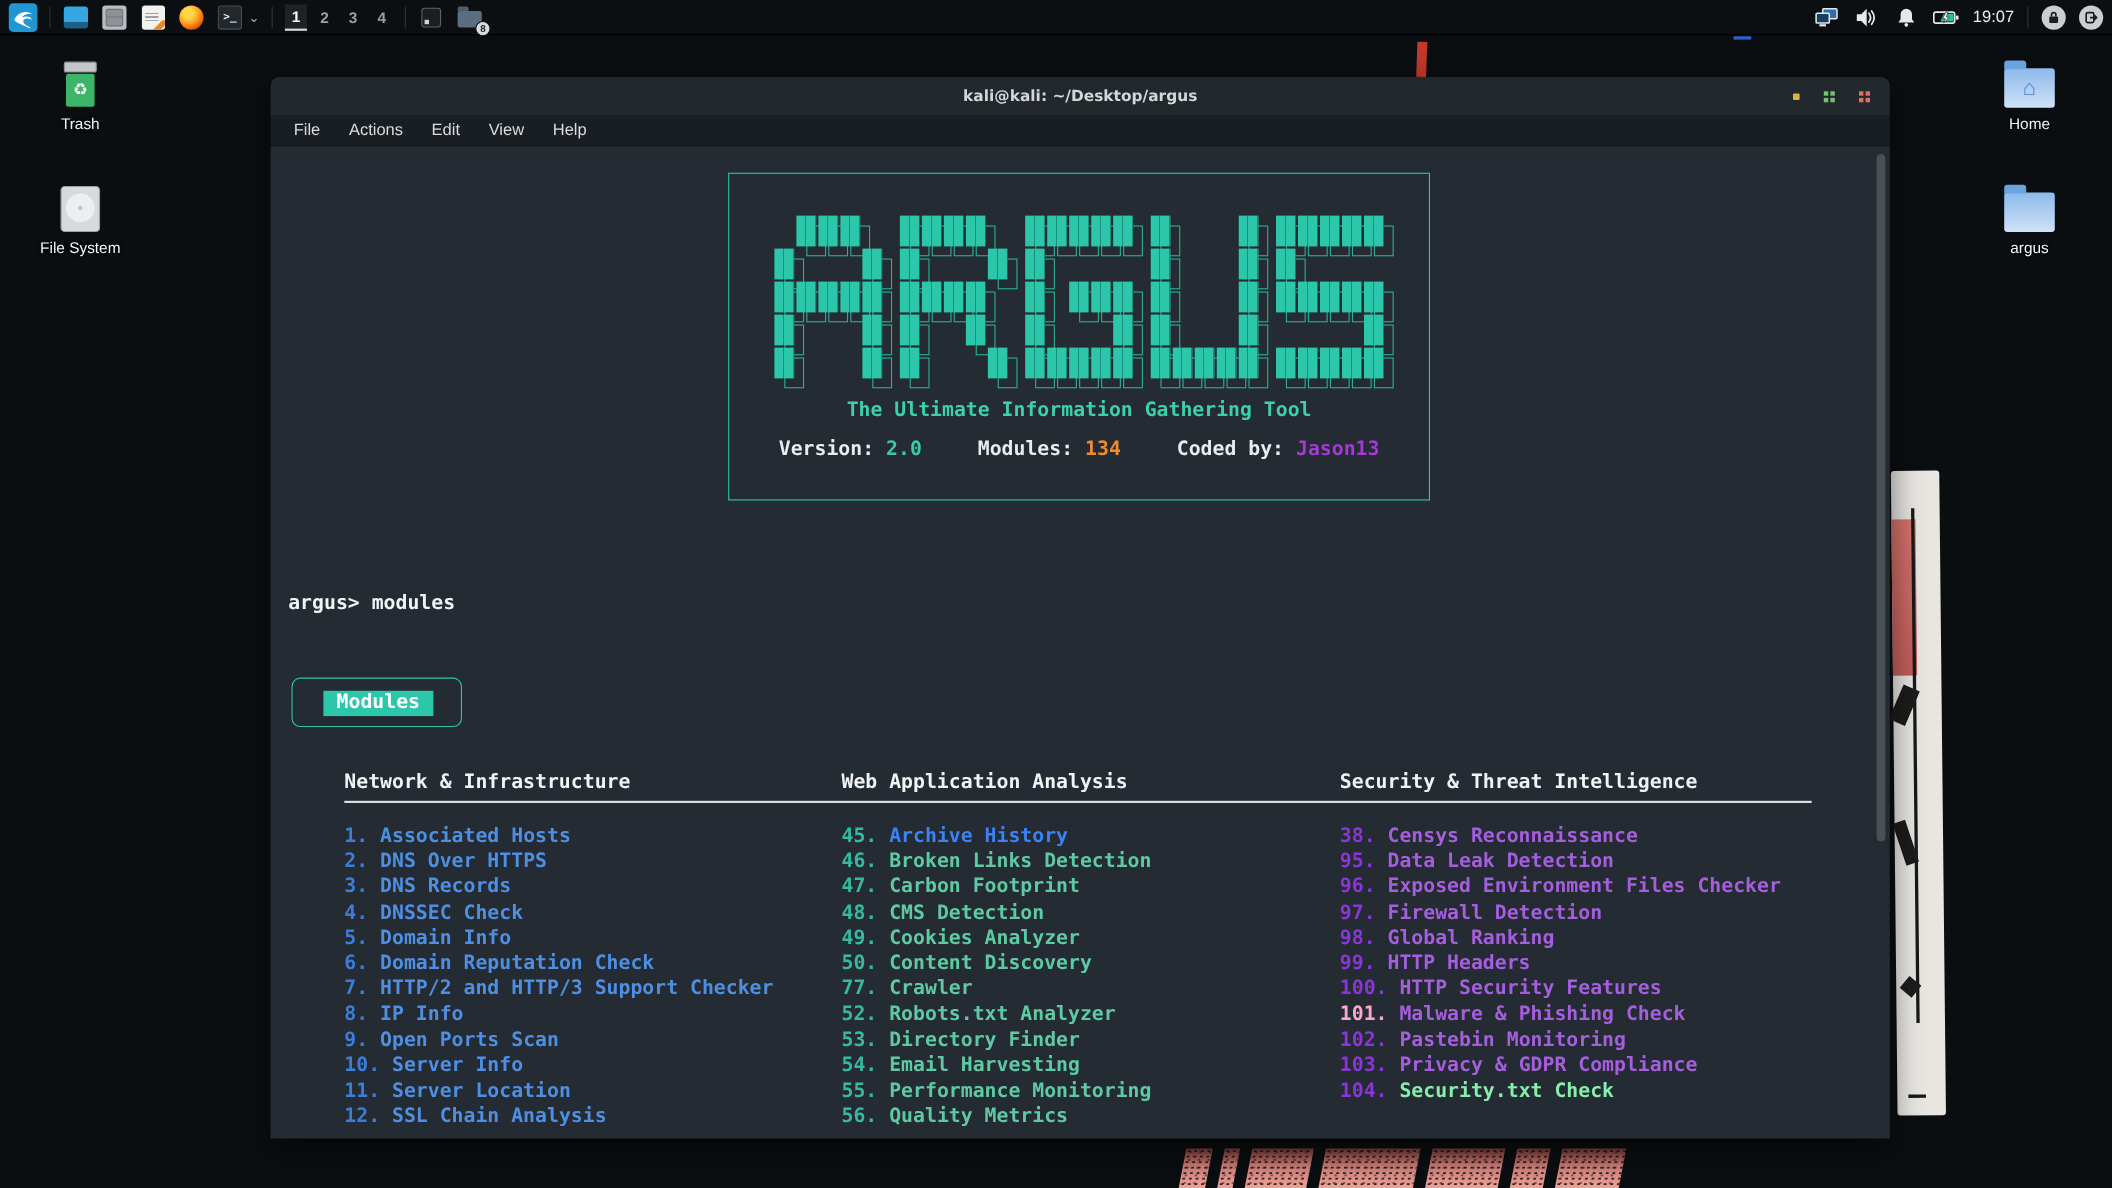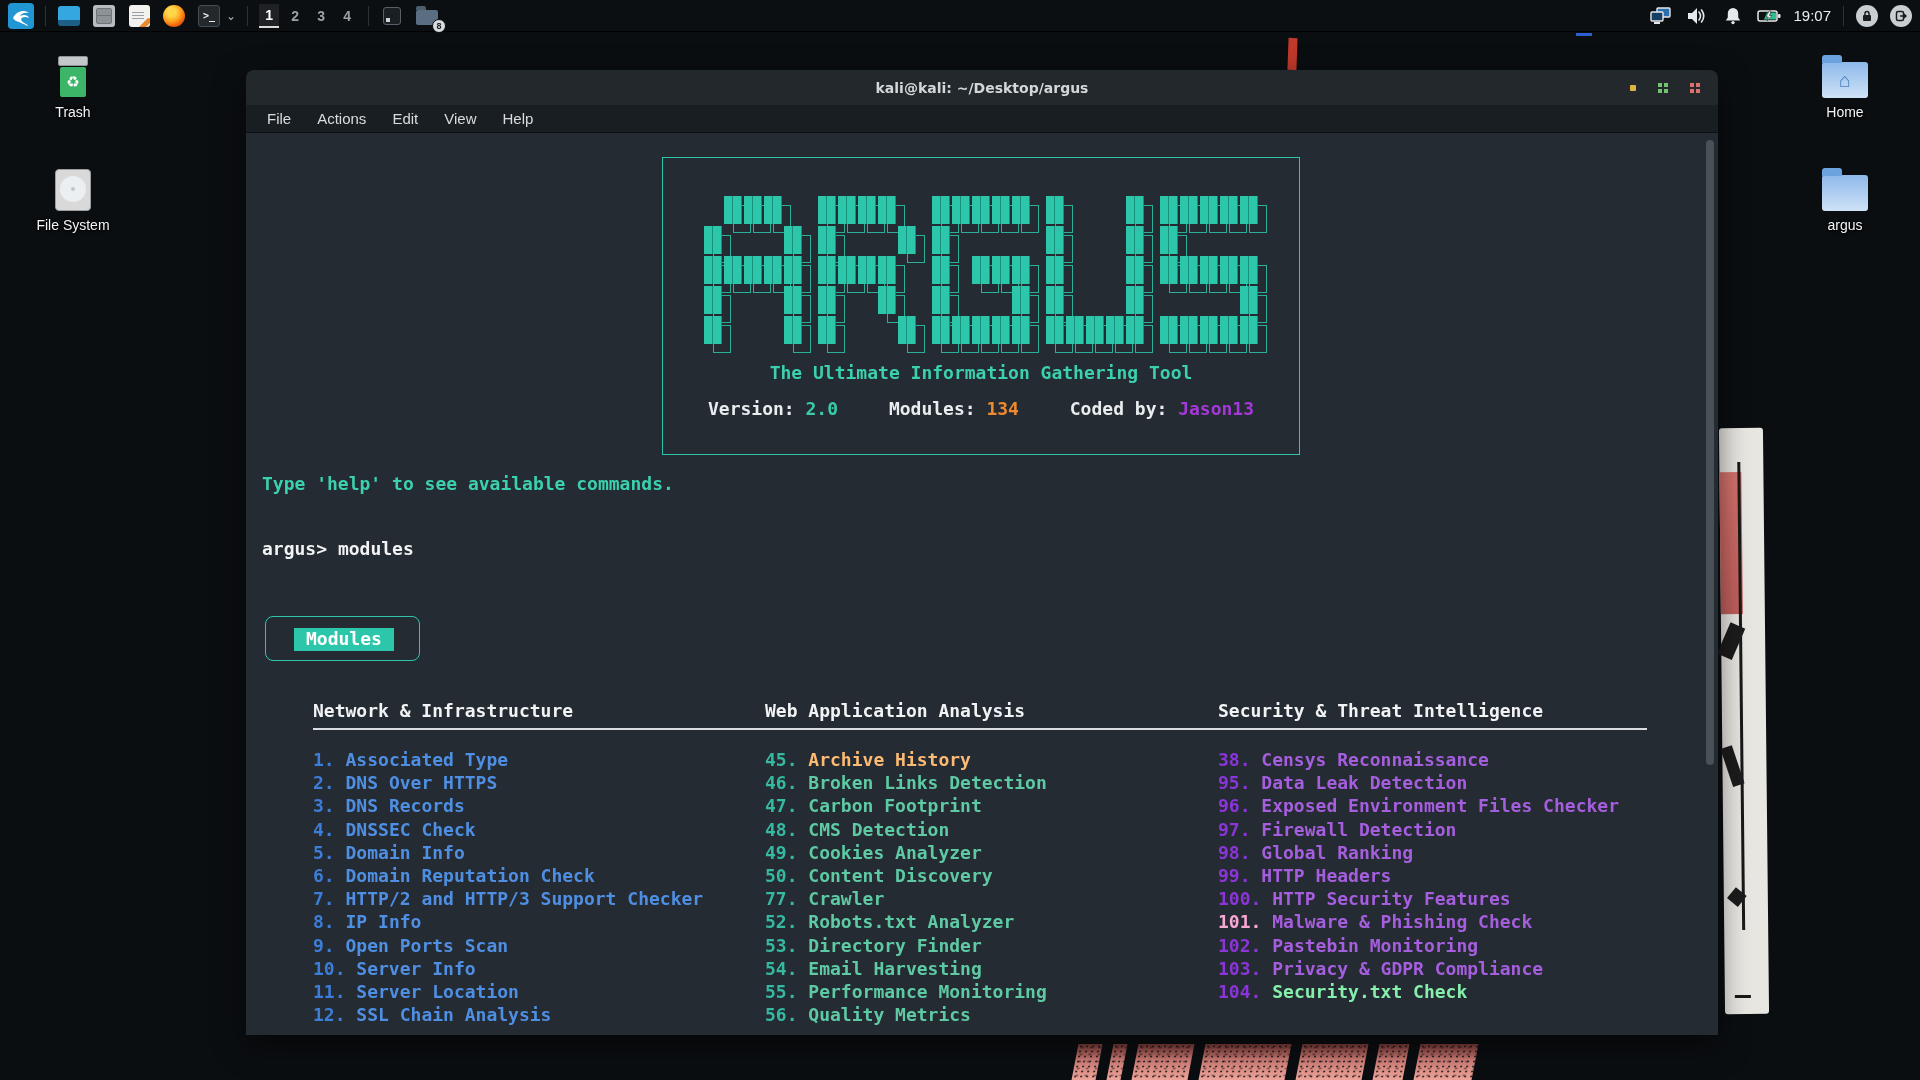--- a/index.html
+++ b/index.html
@@ -474,53 +474,52 @@
       <div id="verline">
         <span class="grp"><span>Version:</span>
           <span class="v-teal">2.0</span></span>
         <span class="grp"><span>Modules:</span>
           <span class="v-orange">134</span></span>
         <span class="grp"><span>Coded by:</span>
           <span class="v-purple">Jason13</span></span>
       </div>
     </div>
 
-    <div id="hint">Type 'help' to see available commands.</div>
 
     <div id="promptline">
       <span>argus&gt;</span>
       <span>modules</span>
     </div>
 
     <div id="badgebox">
       <span class="bpill">Modules</span>
     </div>
 
     <div id="columns">
         <div class="col col1">
           <div class="hdr">Network &amp; Infrastructure</div>
           <div class="items">
-            <div class="mrow"><span style="color: rgb(59, 125, 216);">1.</span> <span style="color: rgb(79, 143, 227);">Associated Type</span></div>
+            <div class="mrow"><span style="color: rgb(59, 125, 216);">1.</span> <span style="color: rgb(79, 143, 227);">Associated Hosts</span></div>
             <div class="mrow"><span style="color: rgb(59, 125, 216);">2.</span> <span style="color: rgb(79, 143, 227);">DNS Over HTTPS</span></div>
             <div class="mrow"><span style="color: rgb(59, 125, 216);">3.</span> <span style="color: rgb(79, 143, 227);">DNS Records</span></div>
             <div class="mrow"><span style="color: rgb(59, 125, 216);">4.</span> <span style="color: rgb(79, 143, 227);">DNSSEC Check</span></div>
             <div class="mrow"><span style="color: rgb(59, 125, 216);">5.</span> <span style="color: rgb(79, 143, 227);">Domain Info</span></div>
             <div class="mrow"><span style="color: rgb(59, 125, 216);">6.</span> <span style="color: rgb(79, 143, 227);">Domain Reputation Check</span></div>
             <div class="mrow"><span style="color: rgb(59, 125, 216);">7.</span> <span style="color: rgb(79, 143, 227);">HTTP/2 and HTTP/3 Support Checker</span></div>
             <div class="mrow"><span style="color: rgb(59, 125, 216);">8.</span> <span style="color: rgb(79, 143, 227);">IP Info</span></div>
             <div class="mrow"><span style="color: rgb(59, 125, 216);">9.</span> <span style="color: rgb(79, 143, 227);">Open Ports Scan</span></div>
             <div class="mrow"><span style="color: rgb(59, 125, 216);">10.</span> <span style="color: rgb(79, 143, 227);">Server Info</span></div>
             <div class="mrow"><span style="color: rgb(59, 125, 216);">11.</span> <span style="color: rgb(79, 143, 227);">Server Location</span></div>
             <div class="mrow"><span style="color: rgb(59, 125, 216);">12.</span> <span style="color: rgb(79, 143, 227);">SSL Chain Analysis</span></div>
           </div>
         </div>
         <div class="col col2">
           <div class="hdr">Web Application Analysis</div>
           <div class="items">
-            <div class="mrow"><span style="color: rgb(53, 185, 160);">45.</span> <span style="color: #fdba74;">Archive History</span></div>
+            <div class="mrow"><span style="color: rgb(53, 185, 160);">45.</span> <span style="color: #3b82f6;">Archive History</span></div>
             <div class="mrow"><span style="color: rgb(53, 185, 160);">46.</span> <span style="color: rgb(94, 202, 164);">Broken Links Detection</span></div>
             <div class="mrow"><span style="color: rgb(53, 185, 160);">47.</span> <span style="color: rgb(94, 202, 164);">Carbon Footprint</span></div>
             <div class="mrow"><span style="color: rgb(53, 185, 160);">48.</span> <span style="color: rgb(94, 202, 164);">CMS Detection</span></div>
             <div class="mrow"><span style="color: rgb(53, 185, 160);">49.</span> <span style="color: rgb(94, 202, 164);">Cookies Analyzer</span></div>
             <div class="mrow"><span style="color: rgb(53, 185, 160);">50.</span> <span style="color: rgb(94, 202, 164);">Content Discovery</span></div>
             <div class="mrow"><span style="color: rgb(53, 185, 160);">77.</span> <span style="color: rgb(94, 202, 164);">Crawler</span></div>
             <div class="mrow"><span style="color: rgb(53, 185, 160);">52.</span> <span style="color: rgb(94, 202, 164);">Robots.txt Analyzer</span></div>
             <div class="mrow"><span style="color: rgb(53, 185, 160);">53.</span> <span style="color: rgb(94, 202, 164);">Directory Finder</span></div>
             <div class="mrow"><span style="color: rgb(53, 185, 160);">54.</span> <span style="color: rgb(94, 202, 164);">Email Harvesting</span></div>
             <div class="mrow"><span style="color: rgb(53, 185, 160);">55.</span> <span style="color: rgb(94, 202, 164);">Performance Monitoring</span></div>

